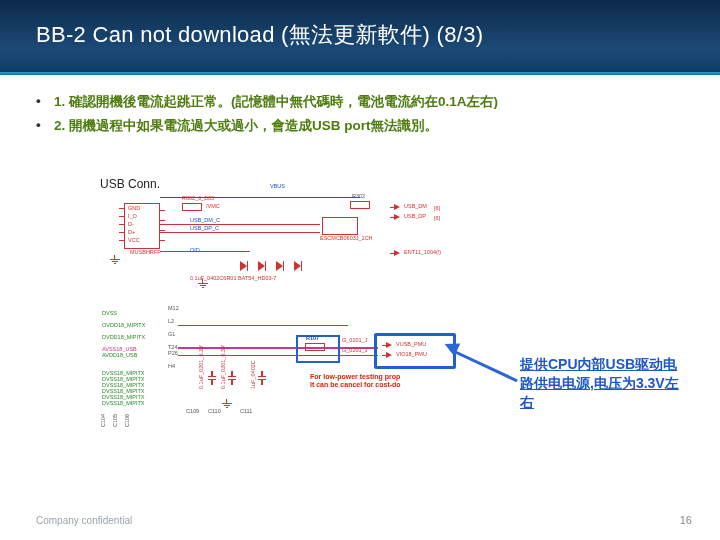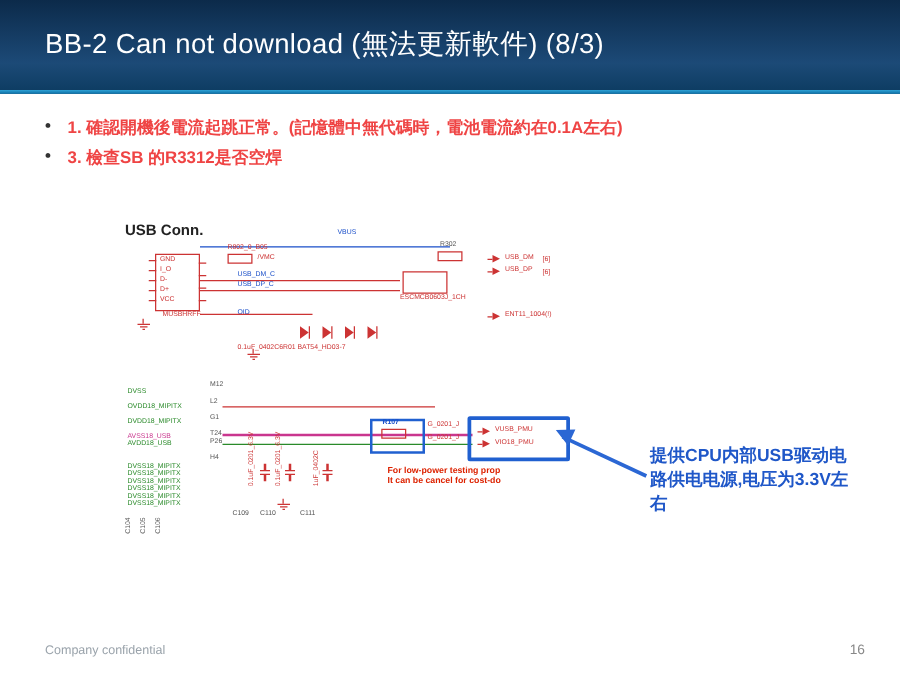--- a/index.html
+++ b/index.html
@@ -1,24 +1,24 @@
 <!DOCTYPE html>
 <html><head>
 <meta charset="utf-8">
 <style>
   html, body { margin:0; padding:0; width:720px; height:540px; font-family:Arial,"Microsoft JhengHei","Heiti TC",sans-serif; background:#fff; color:#222; }
   .slide { position:relative; width:720px; height:540px; overflow:hidden; }
   .title-band { position:relative; height:72px; background:linear-gradient(#0c2a4a,#1c4a77 70%,#0e3d63); border-bottom:3px solid #0b4f7a; }
   .title-band::after { content:""; position:absolute; left:0; right:0; bottom:-3px; height:3px; background:linear-gradient(#2fa3d6,#0b6da3); }
   .title-text { color:#fff; font-size:22px; font-weight:400; padding:20px 0 0 36px; letter-spacing:.3px; }
   .bullets { margin:18px 0 0 36px; padding:0; list-style:none; }
-  .bullets li { position:relative; font-size:13.5px; font-weight:bold; color:#ef4444; padding-left:18px; margin:0 0 6px 0; }
+  .bullets li { position:relative; font-size:13.5px; font-weight:bold; color:#4d7c0f; padding-left:18px; margin:0 0 6px 0; }
   .bullets li::before { content:"•"; position:absolute; left:0; top:0; color:#333; }
   .fig { position:absolute; left:90px; top:175px; width:370px; height:290px; }
-  .fig-label { position:absolute; left:10px; top:2px; font-size:12px; font-weight:bold; color:#222; }
+  .fig-label { position:absolute; left:10px; top:2px; font-size:12px; font-weight:normal; color:#222; }
   .chip { position:absolute; border:1px solid #c33; }
   .chip .pin { position:absolute; width:6px; height:1px; background:#c33; }
   .pin-l { left:-6px; } .pin-r { right:-6px; }
   .lbl { position:absolute; font-size:5.5px; color:#c33; white-space:nowrap; }
   .lbl.b { color:#1a4fc9; }
   .lbl.g { color:#2a8a2a; }
   .lbl.k { color:#555; }
   .wire { position:absolute; background:#c33; }
   .wire.b { background:#1a4fc9; }
   .wire.p { background:#c9368e; }
@@ -34,39 +34,39 @@
   .diode::after{content:"";position:absolute;left:7px;top:0;width:1px;height:10px;background:#c33;}
   .gnd { position:absolute; width:10px; height:8px; }
   .gnd::before{content:"";position:absolute;left:4px;top:0;width:1px;height:4px;background:#c33;}
   .gnd .g1,.gnd .g2,.gnd .g3{position:absolute;background:#c33;height:1px;}
   .gnd .g1{top:4px;left:0;width:10px;} .gnd .g2{top:6px;left:2px;width:6px;} .gnd .g3{top:8px;left:4px;width:2px;}
   .port { position:absolute; width:10px; height:5px; }
   .port::before{content:"";position:absolute;border-left:6px solid #c33;border-top:3px solid transparent;border-bottom:3px solid transparent;left:4px;top:-1px;}
   .port::after{content:"";position:absolute;left:0;top:2px;width:4px;height:1px;background:#c33;}
   .blue-box { position:absolute; border:2px solid #2060d0; }
   .blue-box.thick { border-width:3px; }
-  .callout { position:absolute; left:520px; top:355px; width:170px; font-size:14px; font-weight:bold; color:#1f57c8; line-height:1.35; }
+  .callout { position:absolute; left:520px; top:355px; width:170px; font-size:14px; font-weight:bold; color:#1f57c8; line-height:1.35;text-decoration:underline; }
   .arrow-line { position:absolute; background:#2b67d4; transform-origin:left center; height:3px; }
   .arrow-head { position:absolute; width:0; height:0; border-style:solid; }
   .footer-left { position:absolute; left:36px; bottom:14px; font-size:10px; color:#9aa3ab; }
   .footer-right { position:absolute; right:28px; bottom:14px; font-size:11px; color:#888; }
   .redtext { position:absolute; font-size:7px; font-weight:bold; color:#d20; line-height:1.1; }
 </style>
 </head>
 <body>
 
 <div class="slide">
 
   <div class="title-band">
     <div class="title-text">BB-2 Can not download (無法更新軟件) (8/3)</div>
   </div>
 
   <ul class="bullets">
     <li>1. 確認開機後電流起跳正常。(記憶體中無代碼時，電池電流約在0.1A左右)</li>
-    <li>3. 檢查SB 的R3312是否空焊</li>
+    <li>2. 開機過程中如果電流過大或過小，會造成USB port無法識別。</li>
   </ul>
 
   <div class="fig">
     <div class="fig-label">USB Conn.</div>
 
     <div class="chip" style="left:34px;top:28px;width:34px;height:44px;">
       <div class="pin pin-l" style="top:4px;"></div>
         <div class="pin pin-l" style="top:12px;"></div>
       <div class="pin pin-l" style="top:20px;"></div>
         <div class="pin pin-l" style="top:28px;"></div>

